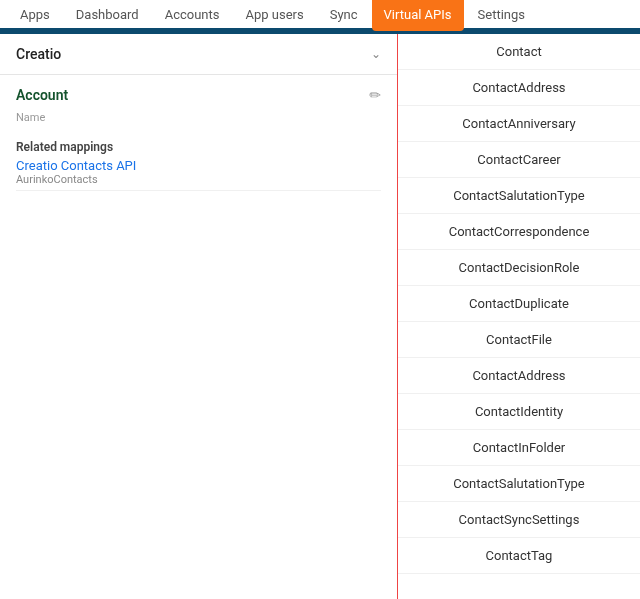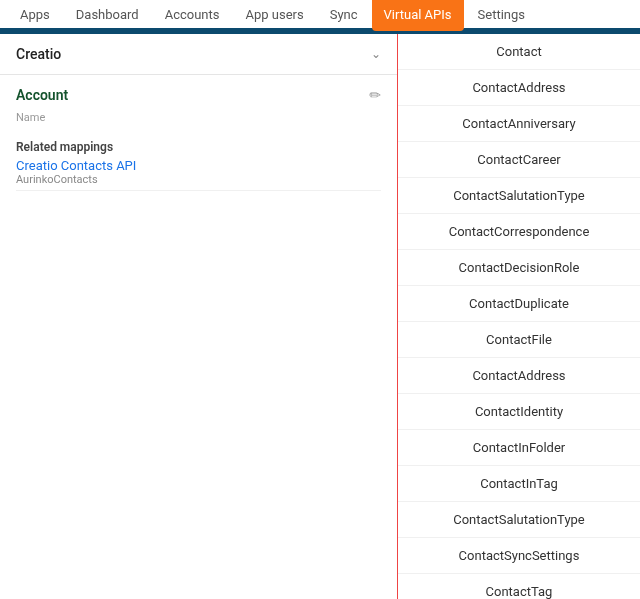--- a/index.html
+++ b/index.html
@@ -177,20 +177,19 @@
         <div class="right-list-item">ContactAnniversary</div>
         <div class="right-list-item">ContactCareer</div>
         <div class="right-list-item">ContactSalutationType</div>
         <div class="right-list-item">ContactCorrespondence</div>
         <div class="right-list-item">ContactDecisionRole</div>
         <div class="right-list-item">ContactDuplicate</div>
         <div class="right-list-item">ContactFile</div>
         <div class="right-list-item">ContactAddress</div>
         <div class="right-list-item">ContactIdentity</div>
         <div class="right-list-item">ContactInFolder</div>
-        <div class="right-list-item">ContactInTag</div>
         <div class="right-list-item">ContactSalutationType</div>
         <div class="right-list-item">ContactSyncSettings</div>
         <div class="right-list-item">ContactTag</div>
       </div>
   </div>
 
 </div>
 
 </body></html>

